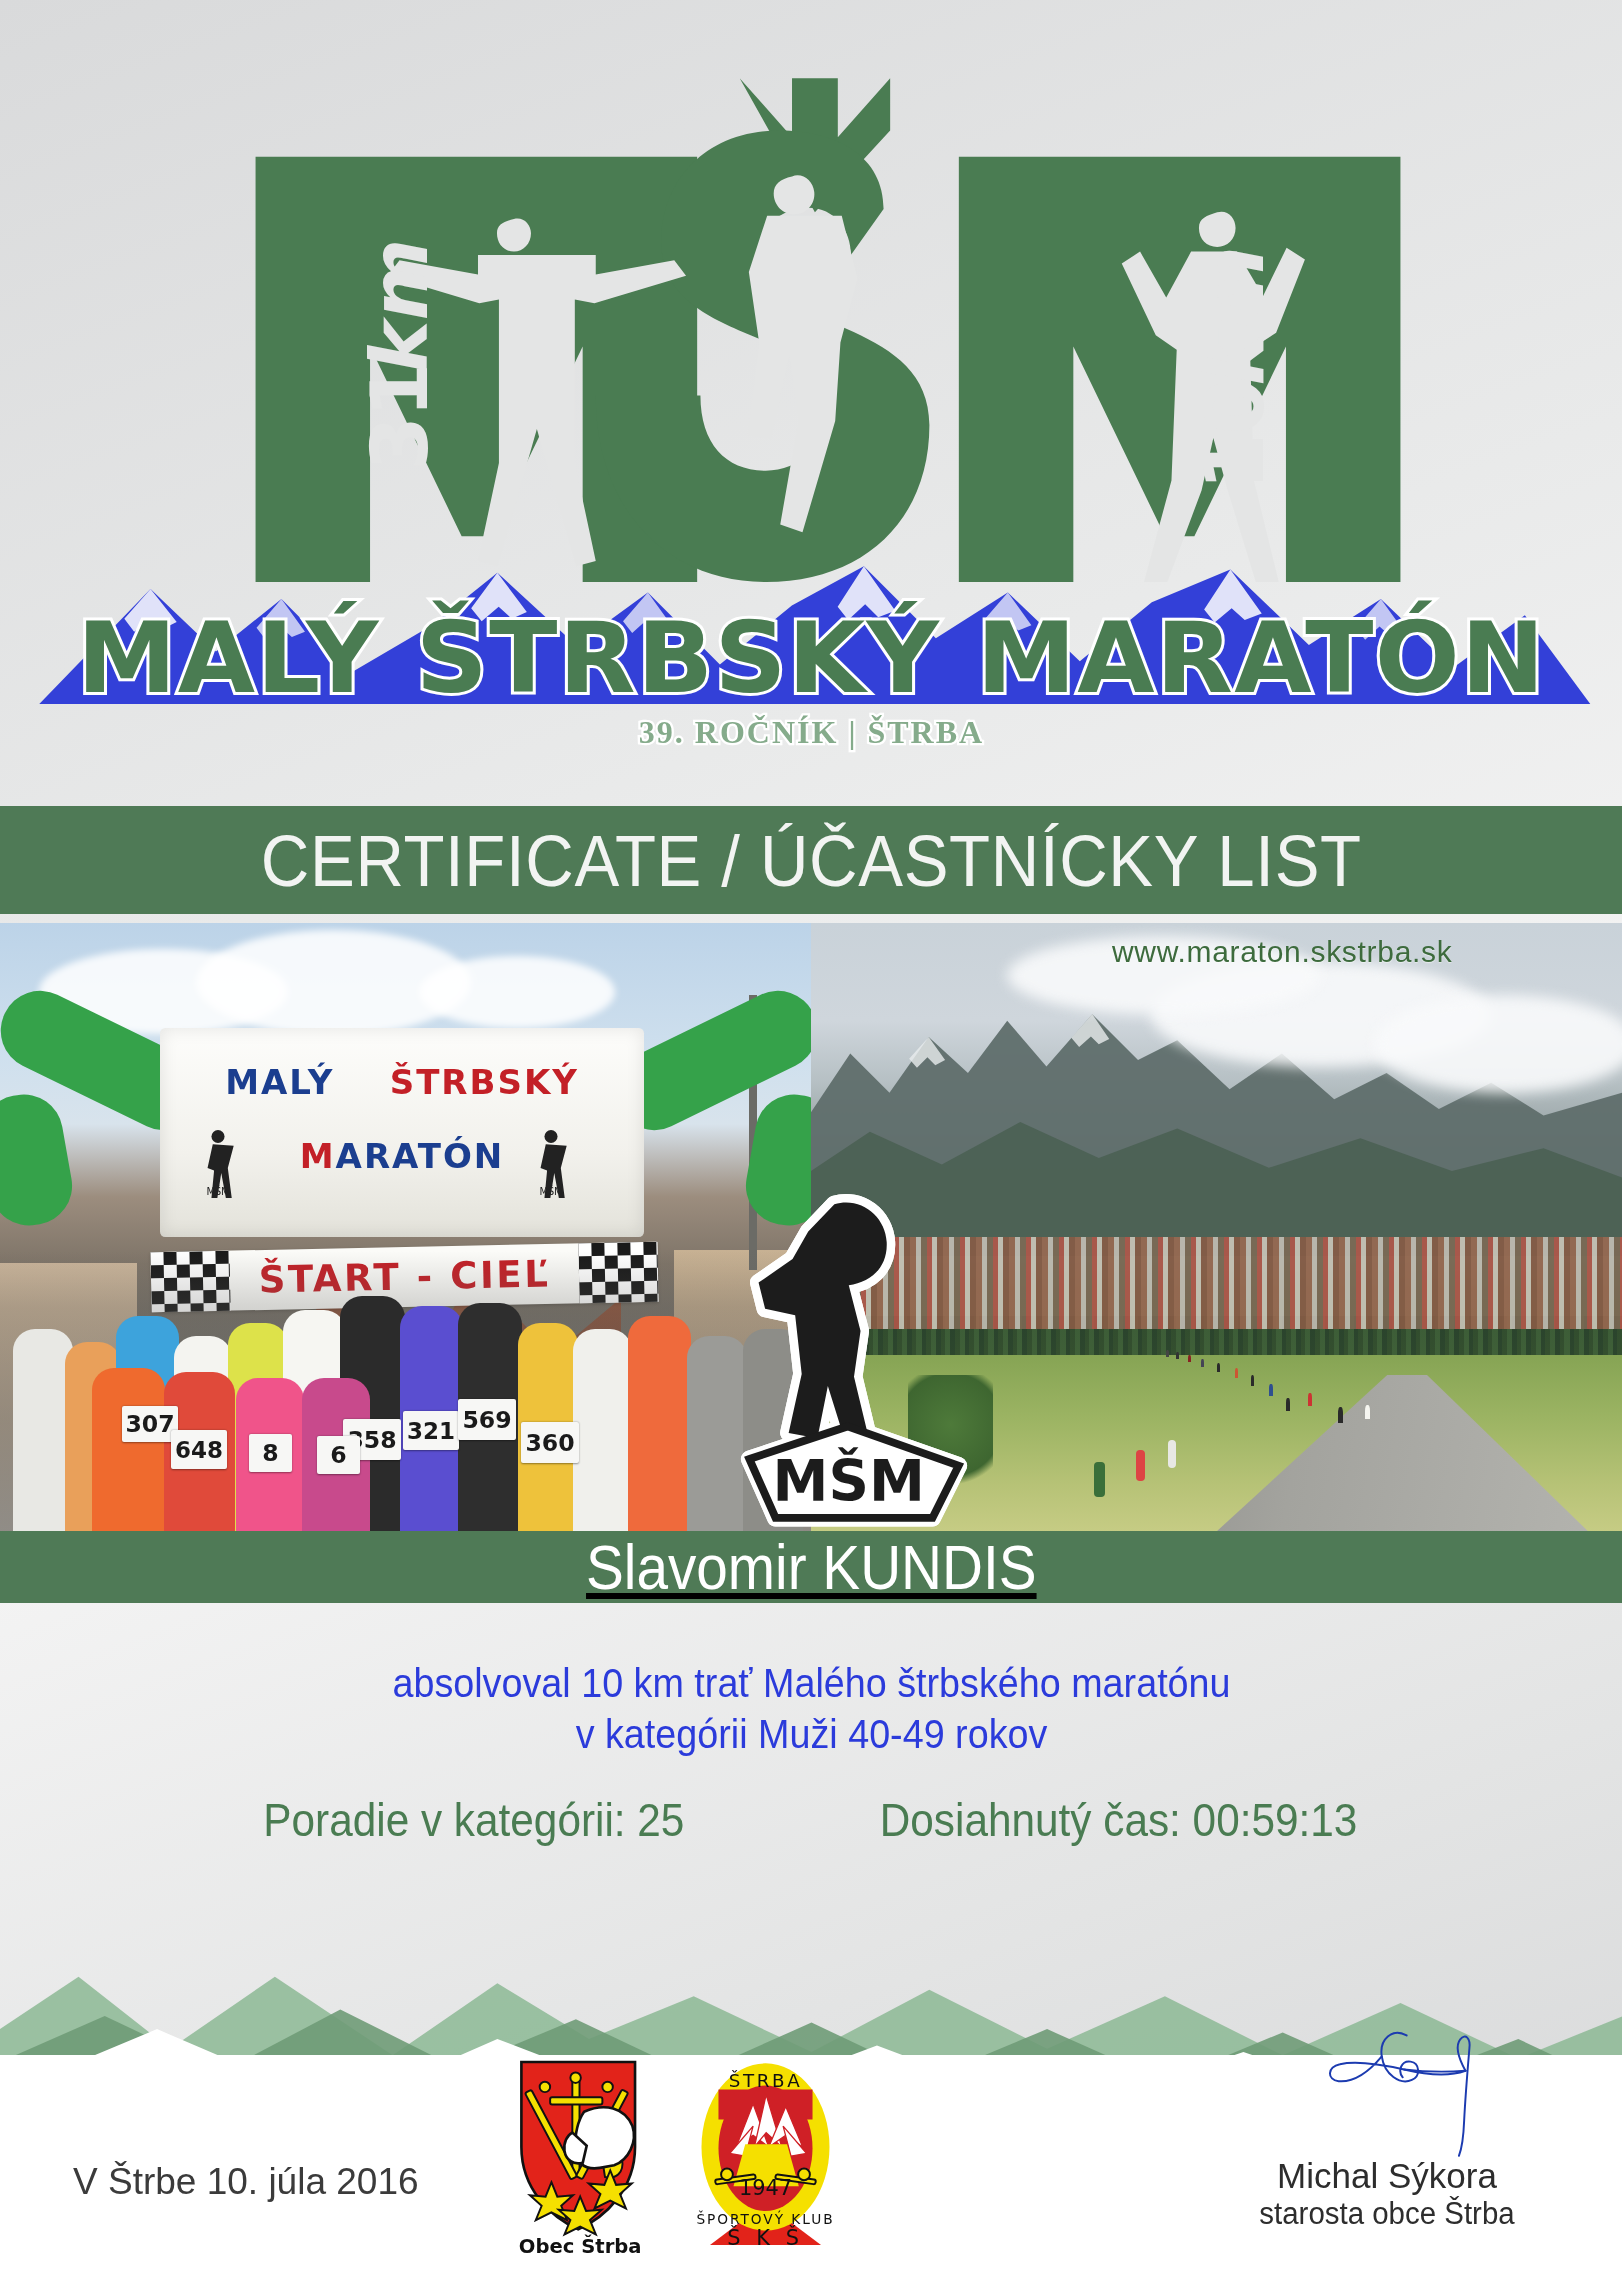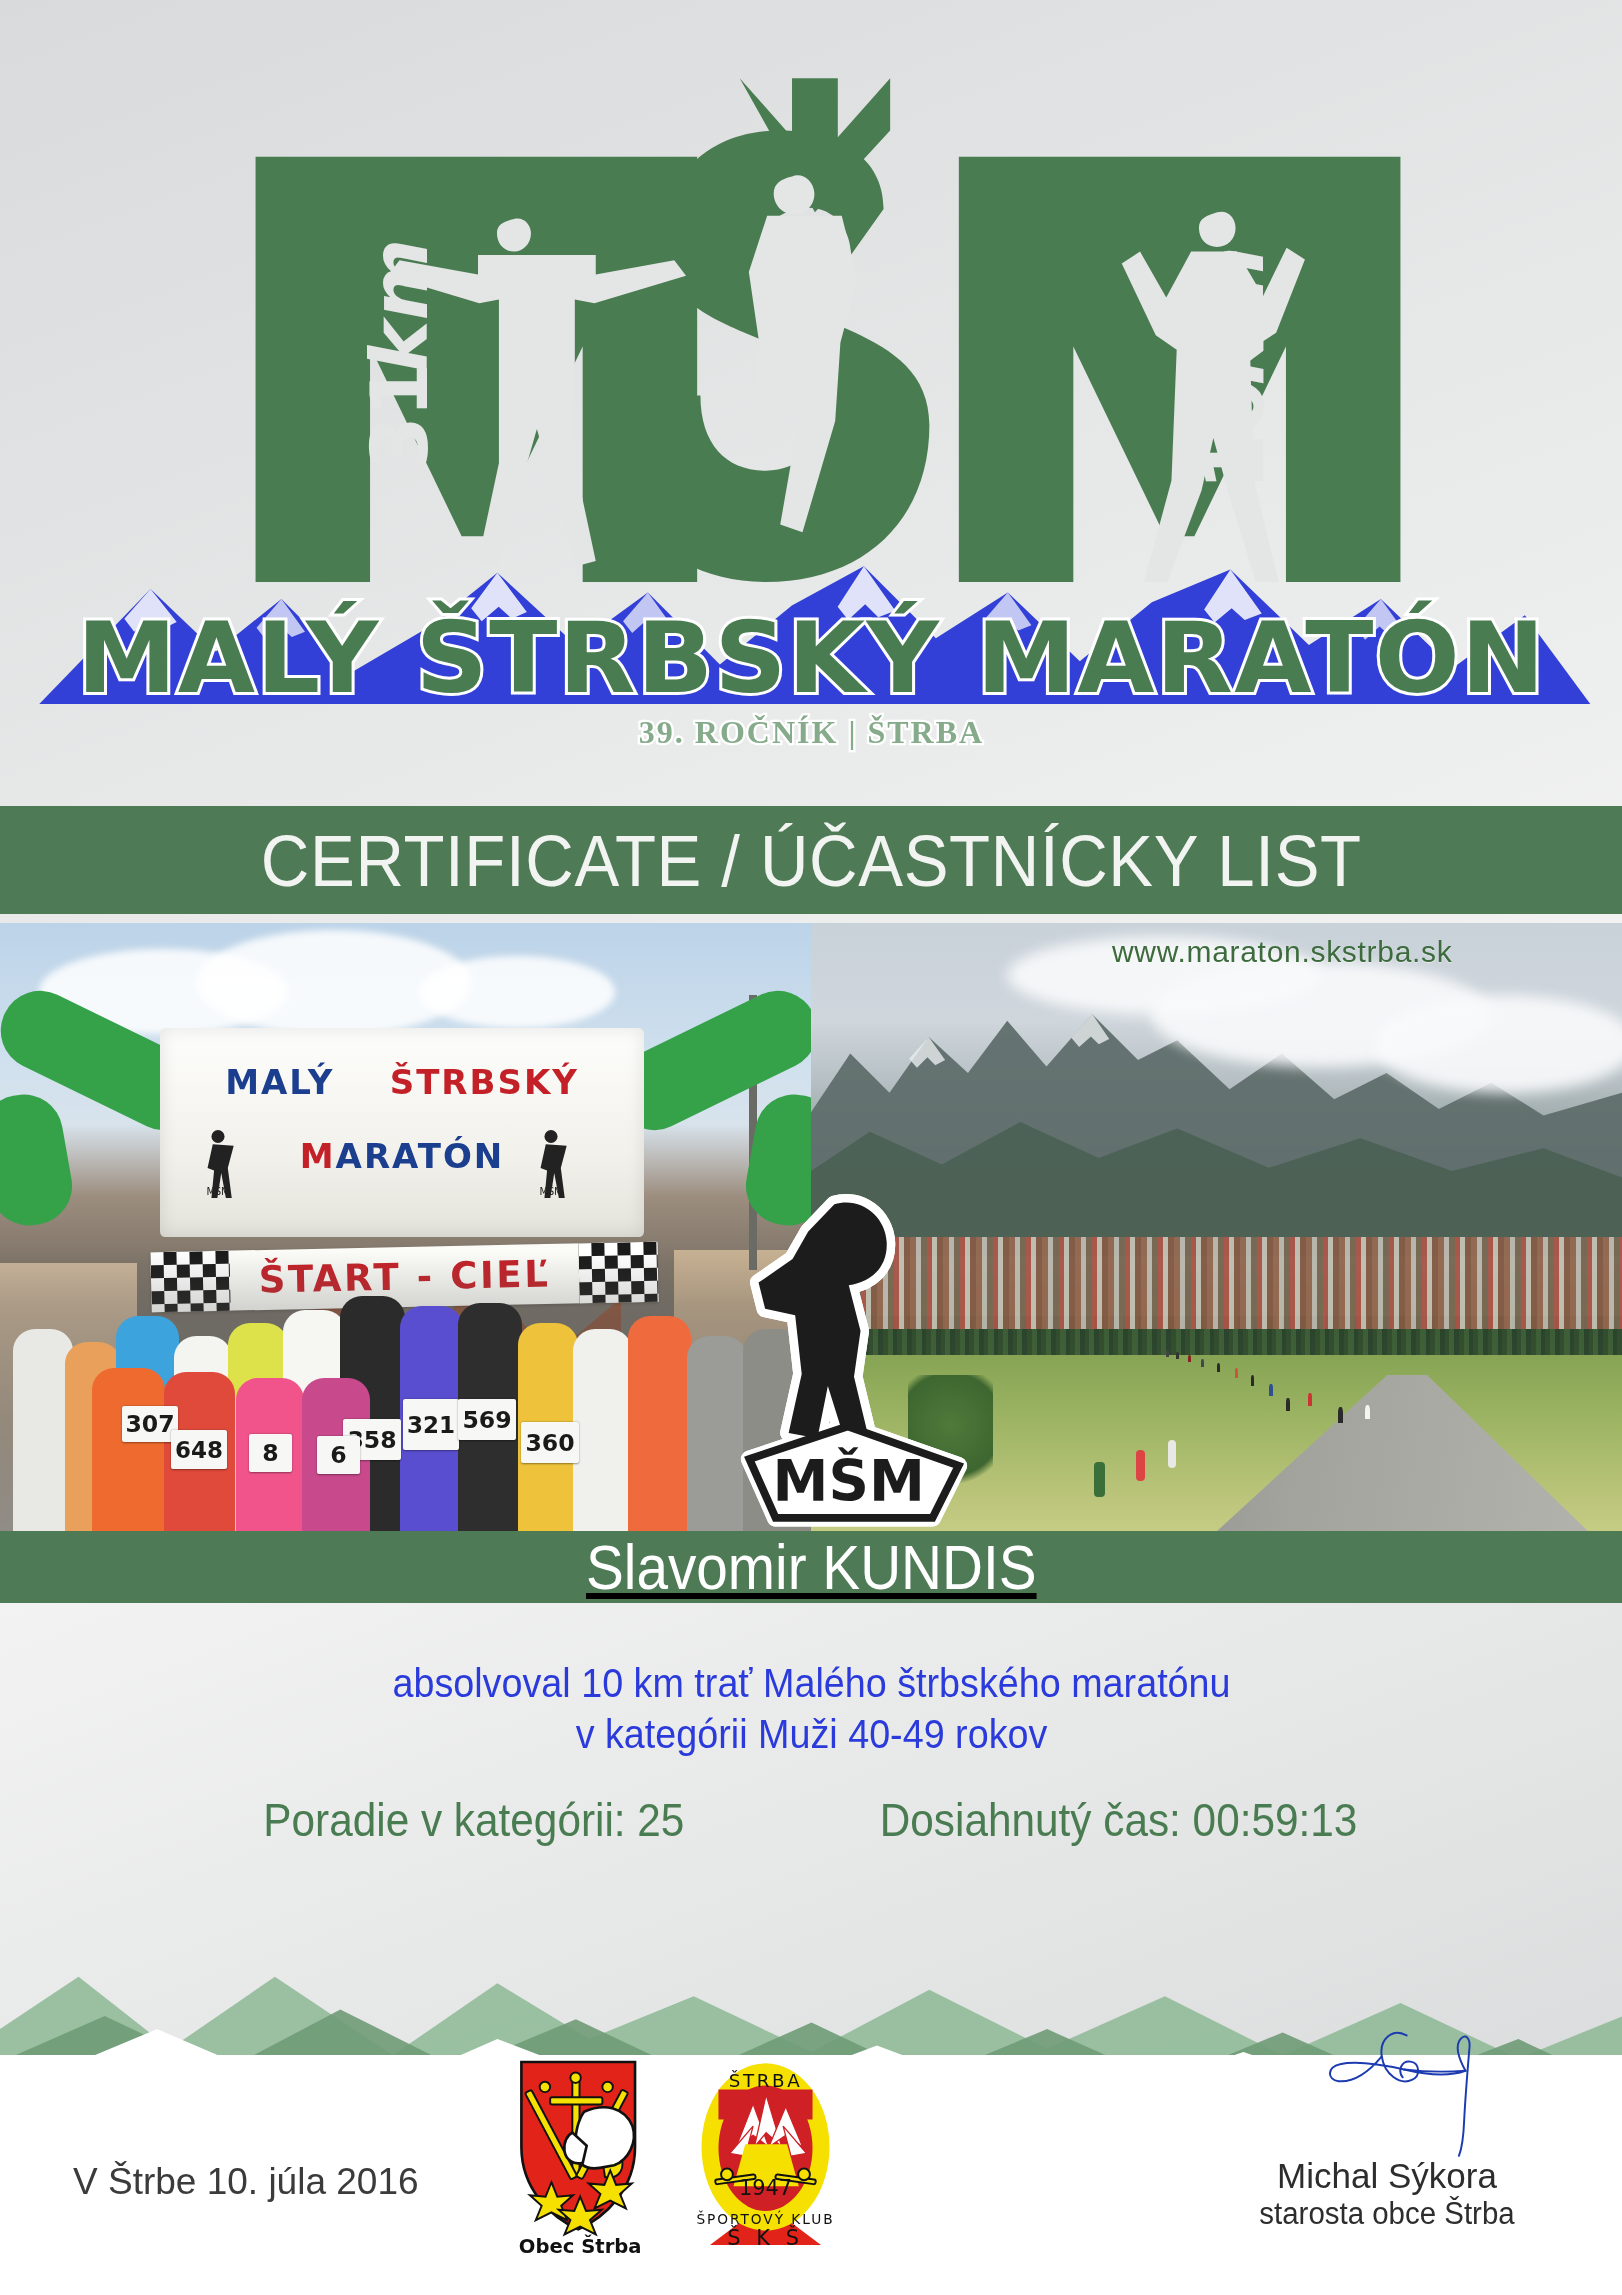--- a/index.html
+++ b/index.html
@@ -369,21 +369,21 @@
         <div class="runner" style="left:687px;bottom:0;width:60px;height:196px;background:#9b9b97;"></div>
         <div class="runner" style="left:743px;bottom:0;width:60px;height:203px;background:#8d8d88;"></div>
 
         <div class="runner" style="left:92px;bottom:0;width:73px;height:164px;background:#ef6a2e;"></div>
         <div class="runner" style="left:164px;bottom:0;width:71px;height:160px;background:#e04a3a;"></div>
         <div class="runner" style="left:236px;bottom:0;width:68px;height:154px;background:#f0548a;"></div>
         <div class="runner" style="left:302px;bottom:0;width:68px;height:154px;background:#c84a8c;"></div>
 
         <div class="bib" style="left:122px;bottom:90px;width:56px;height:36px;font-size:23.6px;">307</div>
         <div class="bib" style="left:343px;bottom:72px;width:58px;height:41px;font-size:23.6px;">358</div>
-        <div class="bib" style="left:403px;bottom:82px;width:56px;height:51px;font-size:23px;margin-top:12px;">321</div>
+        <div class="bib" style="left:403px;bottom:82px;width:56px;height:39px;font-size:23px;margin-top:12px;">321</div>
         <div class="bib" style="left:458px;bottom:92px;width:58px;height:41px;font-size:23.6px;">569</div>
         <div class="bib" style="left:171px;bottom:63px;width:56px;height:39px;font-size:23px;">648</div>
         <div class="bib" style="left:249px;bottom:60px;width:43px;height:38px;font-size:23.6px;">8</div>
         <div class="bib" style="left:317px;bottom:58px;width:43px;height:38px;font-size:23.6px;">6</div>
         <div class="bib" style="left:521px;bottom:69px;width:58px;height:41px;font-size:23.6px;">360</div>
       </div>
     </div>
 
     <div class="photo" id="photo-right">
       <svg style="position:absolute;left:0;top:52px;width:811px;height:281px;" viewBox="0 0 1240 430" preserveAspectRatio="none">

